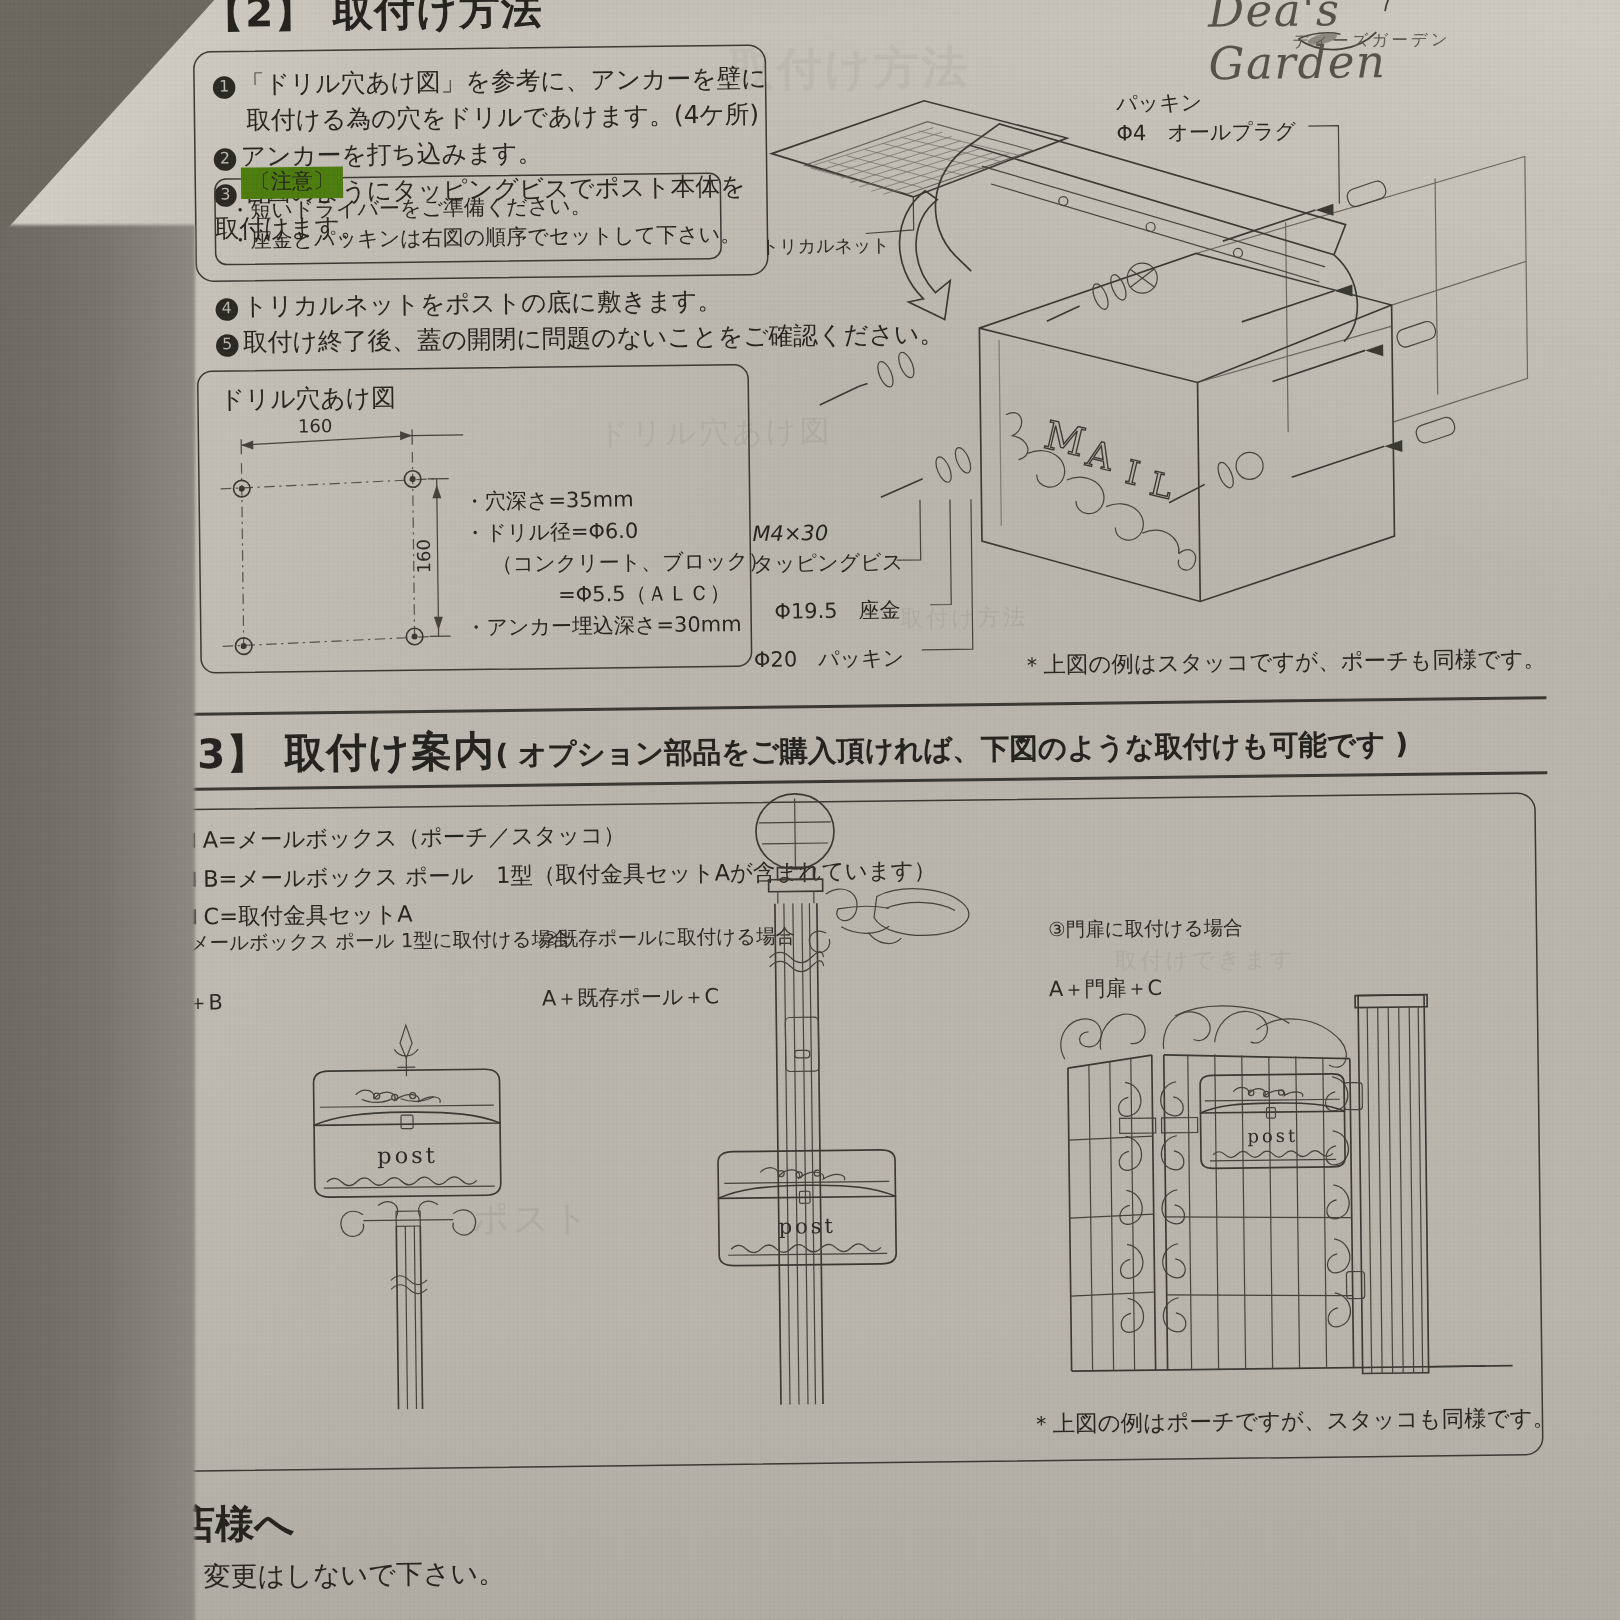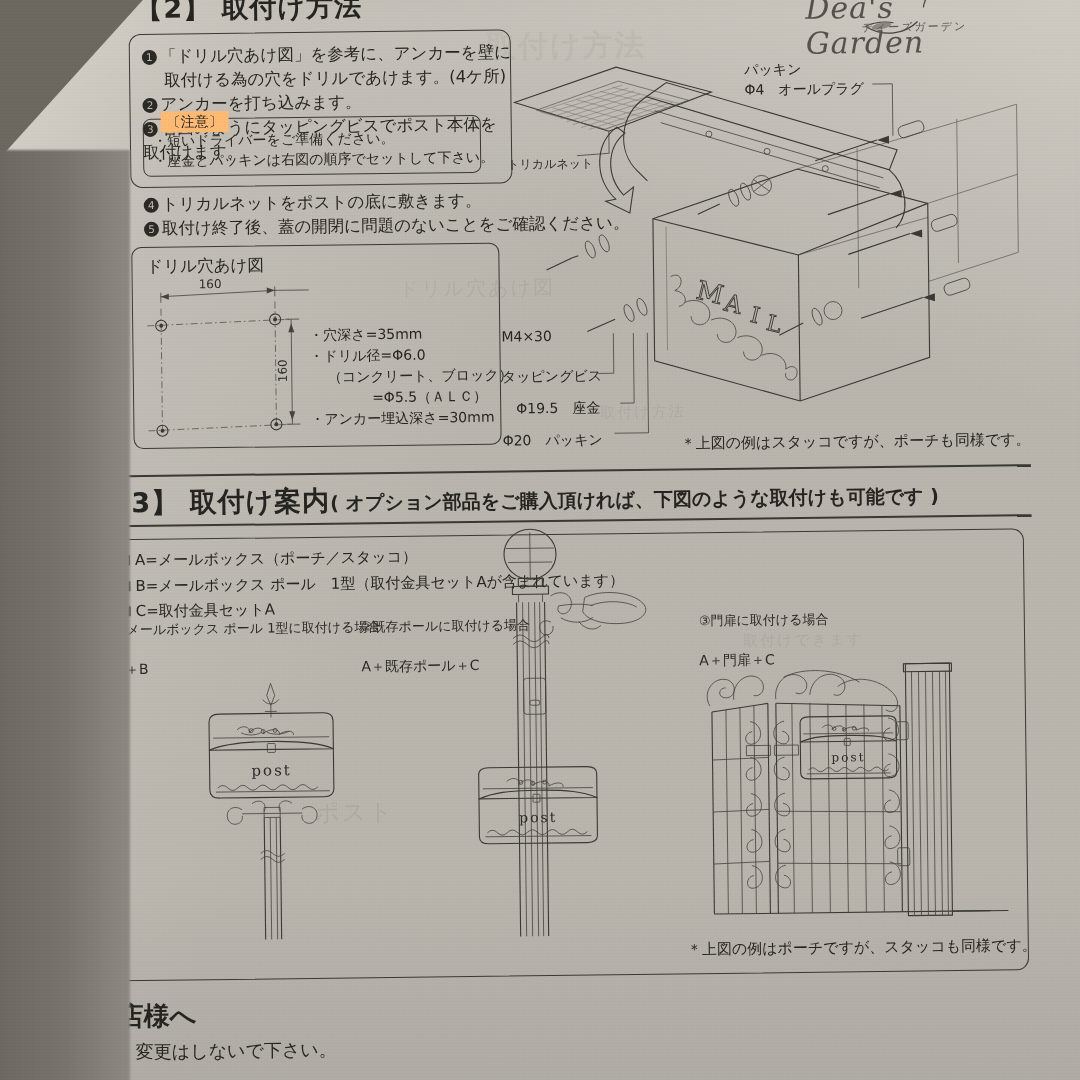--- a/index.html
+++ b/index.html
@@ -142,21 +142,21 @@
         <div class="body-ja" style="padding-left:22px;">取付ける為の穴をドリルであけます。(4ケ所)</div>
         <div class="body-ja">
           <span class="num">2</span><span>アンカーを打ち込みます。</span>
         </div>
         <div class="body-ja">
           <span class="num">3</span><span>右図のようにタッピングビスでポスト本体を取付けます。</span>
         </div>
       </div>
 
       <div class="box" style="left:166px;top:140px;width:336px;height:56px;border-radius:8px;"></div>
-      <div style="position:absolute;left:184px;top:133px;background:#fdba74;padding:0 6px;" class="small-ja">〔注意〕</div>
+      <div style="position:absolute;left:184px;top:133px;background:#4d7c0f;padding:0 6px;" class="small-ja">〔注意〕</div>
       <div class="small-ja" style="position:absolute;left:176px;top:152px;">・短いドライバーをご準備ください。</div>
       <div class="small-ja" style="position:absolute;left:176px;top:172px;">・座金とパッキンは右図の順序でセットして下さい。</div>
 
       <div class="body-ja" style="position:absolute;left:166px;top:214px;">
         <span class="num">4</span><span>トリカルネットをポストの底に敷きます。</span>
       </div>
       <div class="body-ja" style="position:absolute;left:166px;top:238px;">
         <span class="num">5</span><span>取付け終了後、蓋の開閉に問題のないことをご確認ください。</span>
       </div>
 
@@ -325,21 +325,21 @@
         </g>
 
         <g class="ln-thin">
           <path d="M376 56 L396 56 L396 108"></path>
         </g>
       </svg>
 
       <div class="small-ja" style="position:absolute;left:768px;top:88px;">パッキン</div>
       <div class="small-ja" style="position:absolute;left:768px;top:108px;">Φ4　オールプラグ</div>
 
-      <div class="small-ja" style="position:absolute;left:522px;top:352px;">M4×30</div>
+      <div class="small-ja" style="position:absolute;left:522px;top:372px;font-style:italic;">M4×30</div>
       <div class="small-ja" style="position:absolute;left:522px;top:392px;">タッピングビス</div>
       <div class="small-ja" style="position:absolute;left:536px;top:424px;">Φ19.5　座金</div>
       <div class="small-ja" style="position:absolute;left:522px;top:456px;">Φ20　パッキン</div>
 
       <svg style="position:absolute;left:610px;top:352px;" width="80" height="120" viewBox="0 0 80 120">
         <g class="ln-thin">
           <path d="M8 48 L24 48 L24 8"></path>
           <path d="M30 78 L44 78 L44 8"></path>
           <path d="M24 108 L58 108 L58 8"></path>
         </g>

